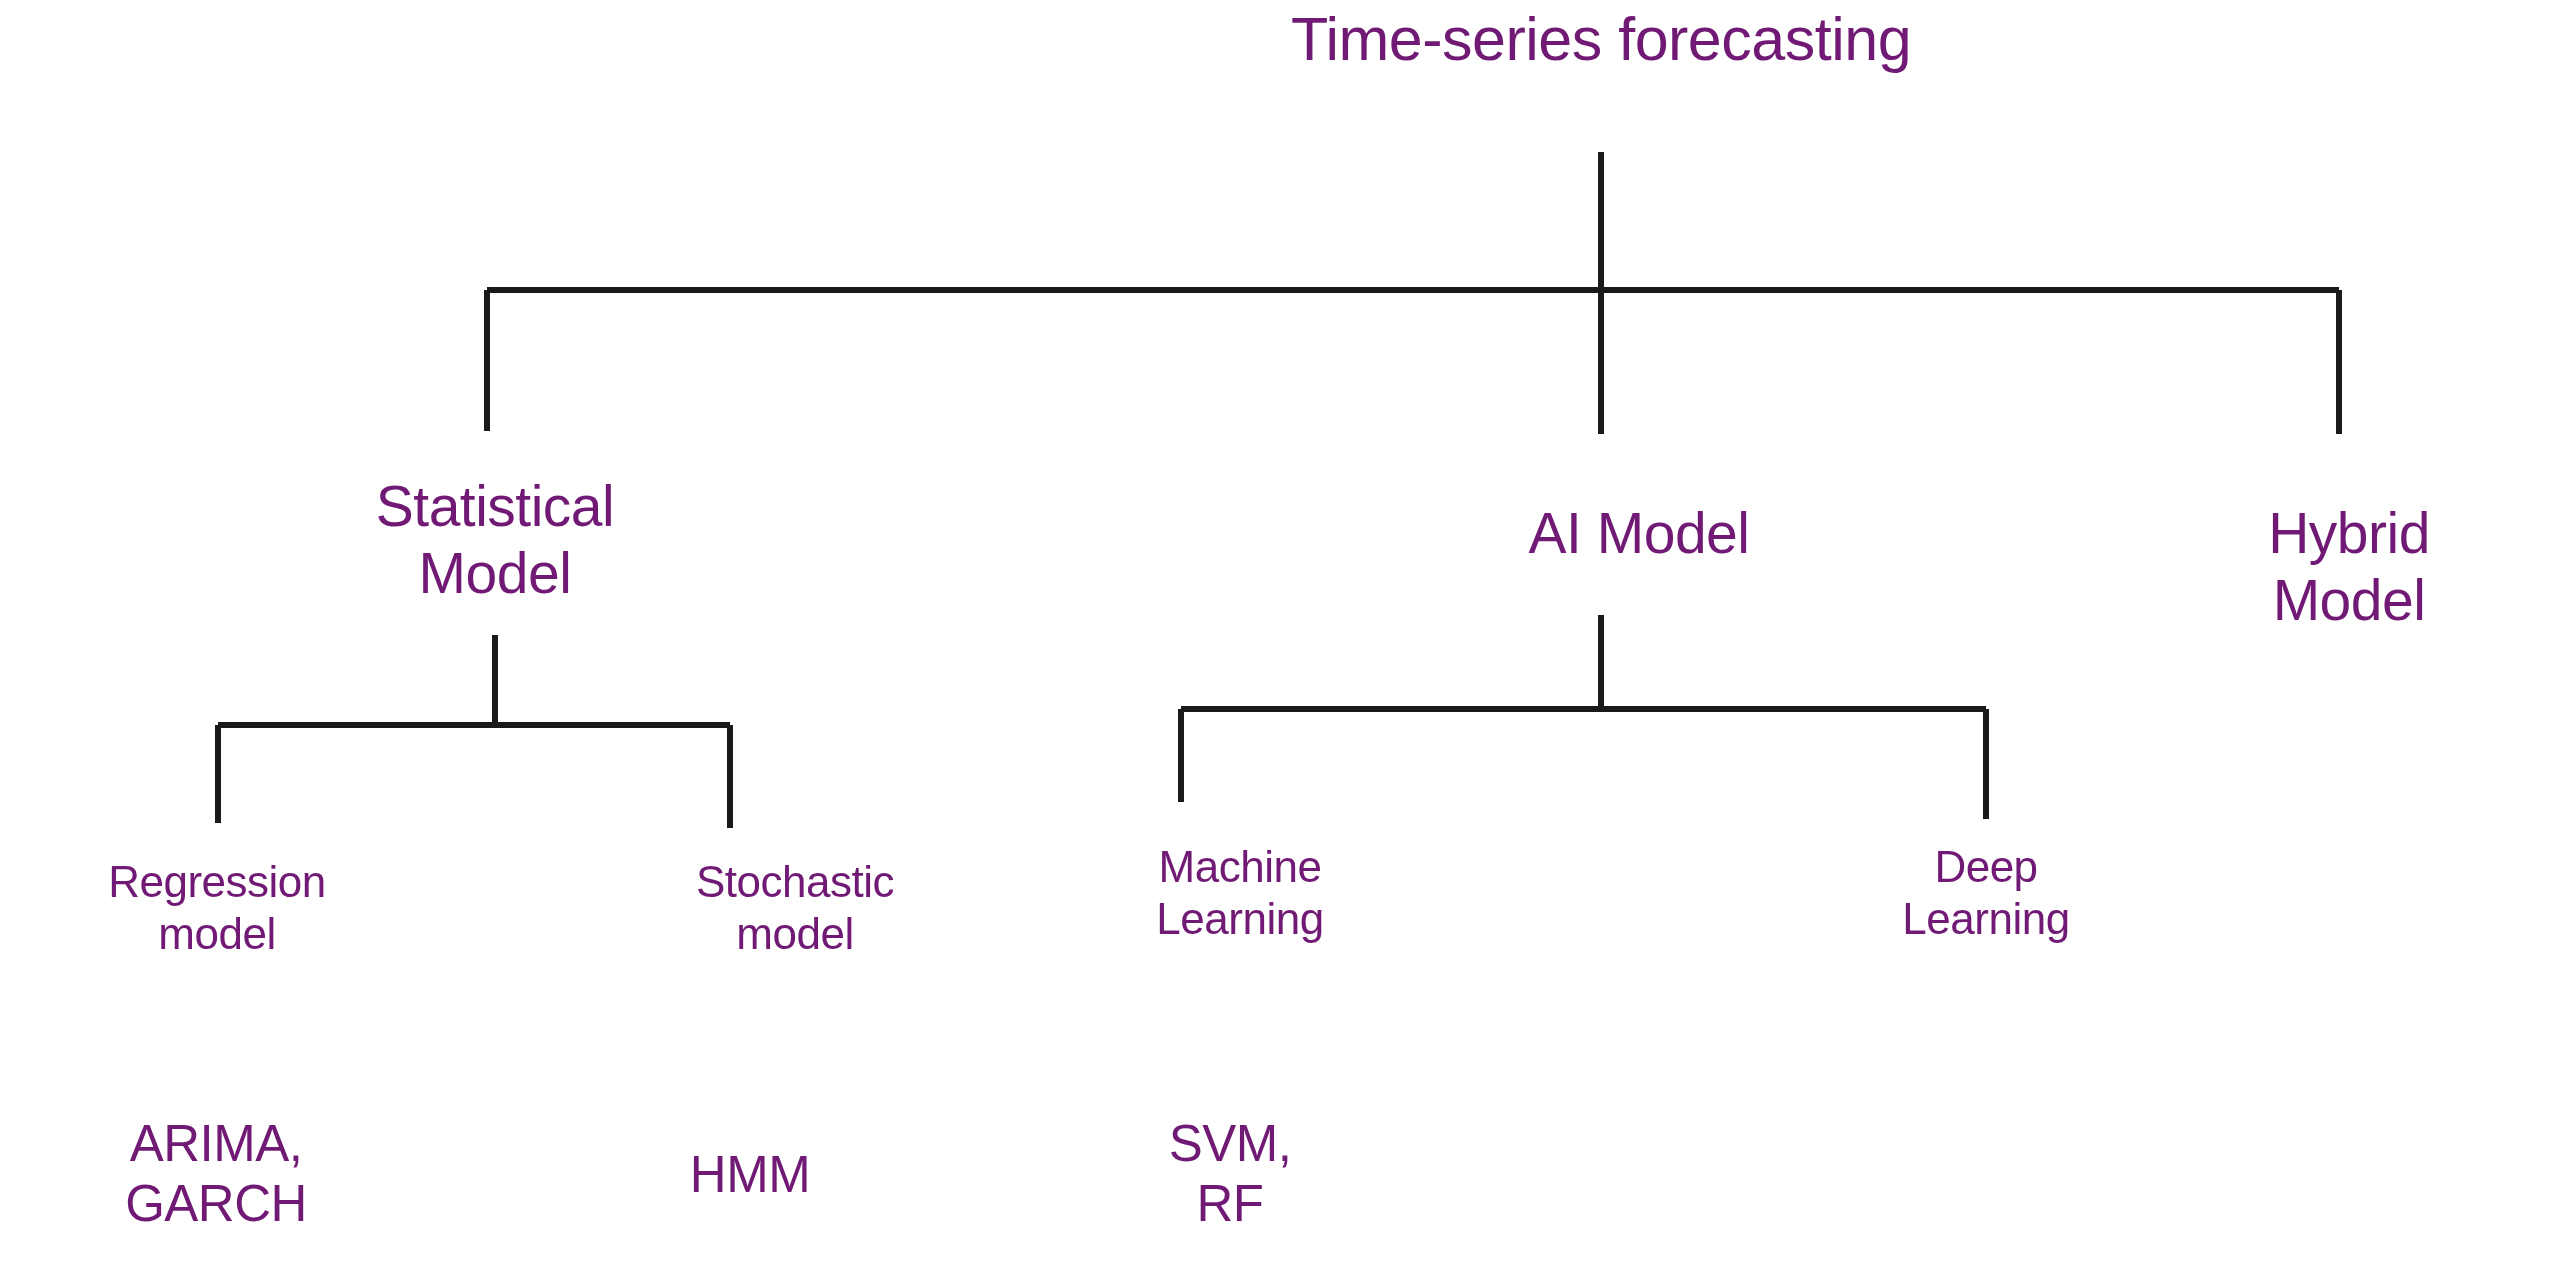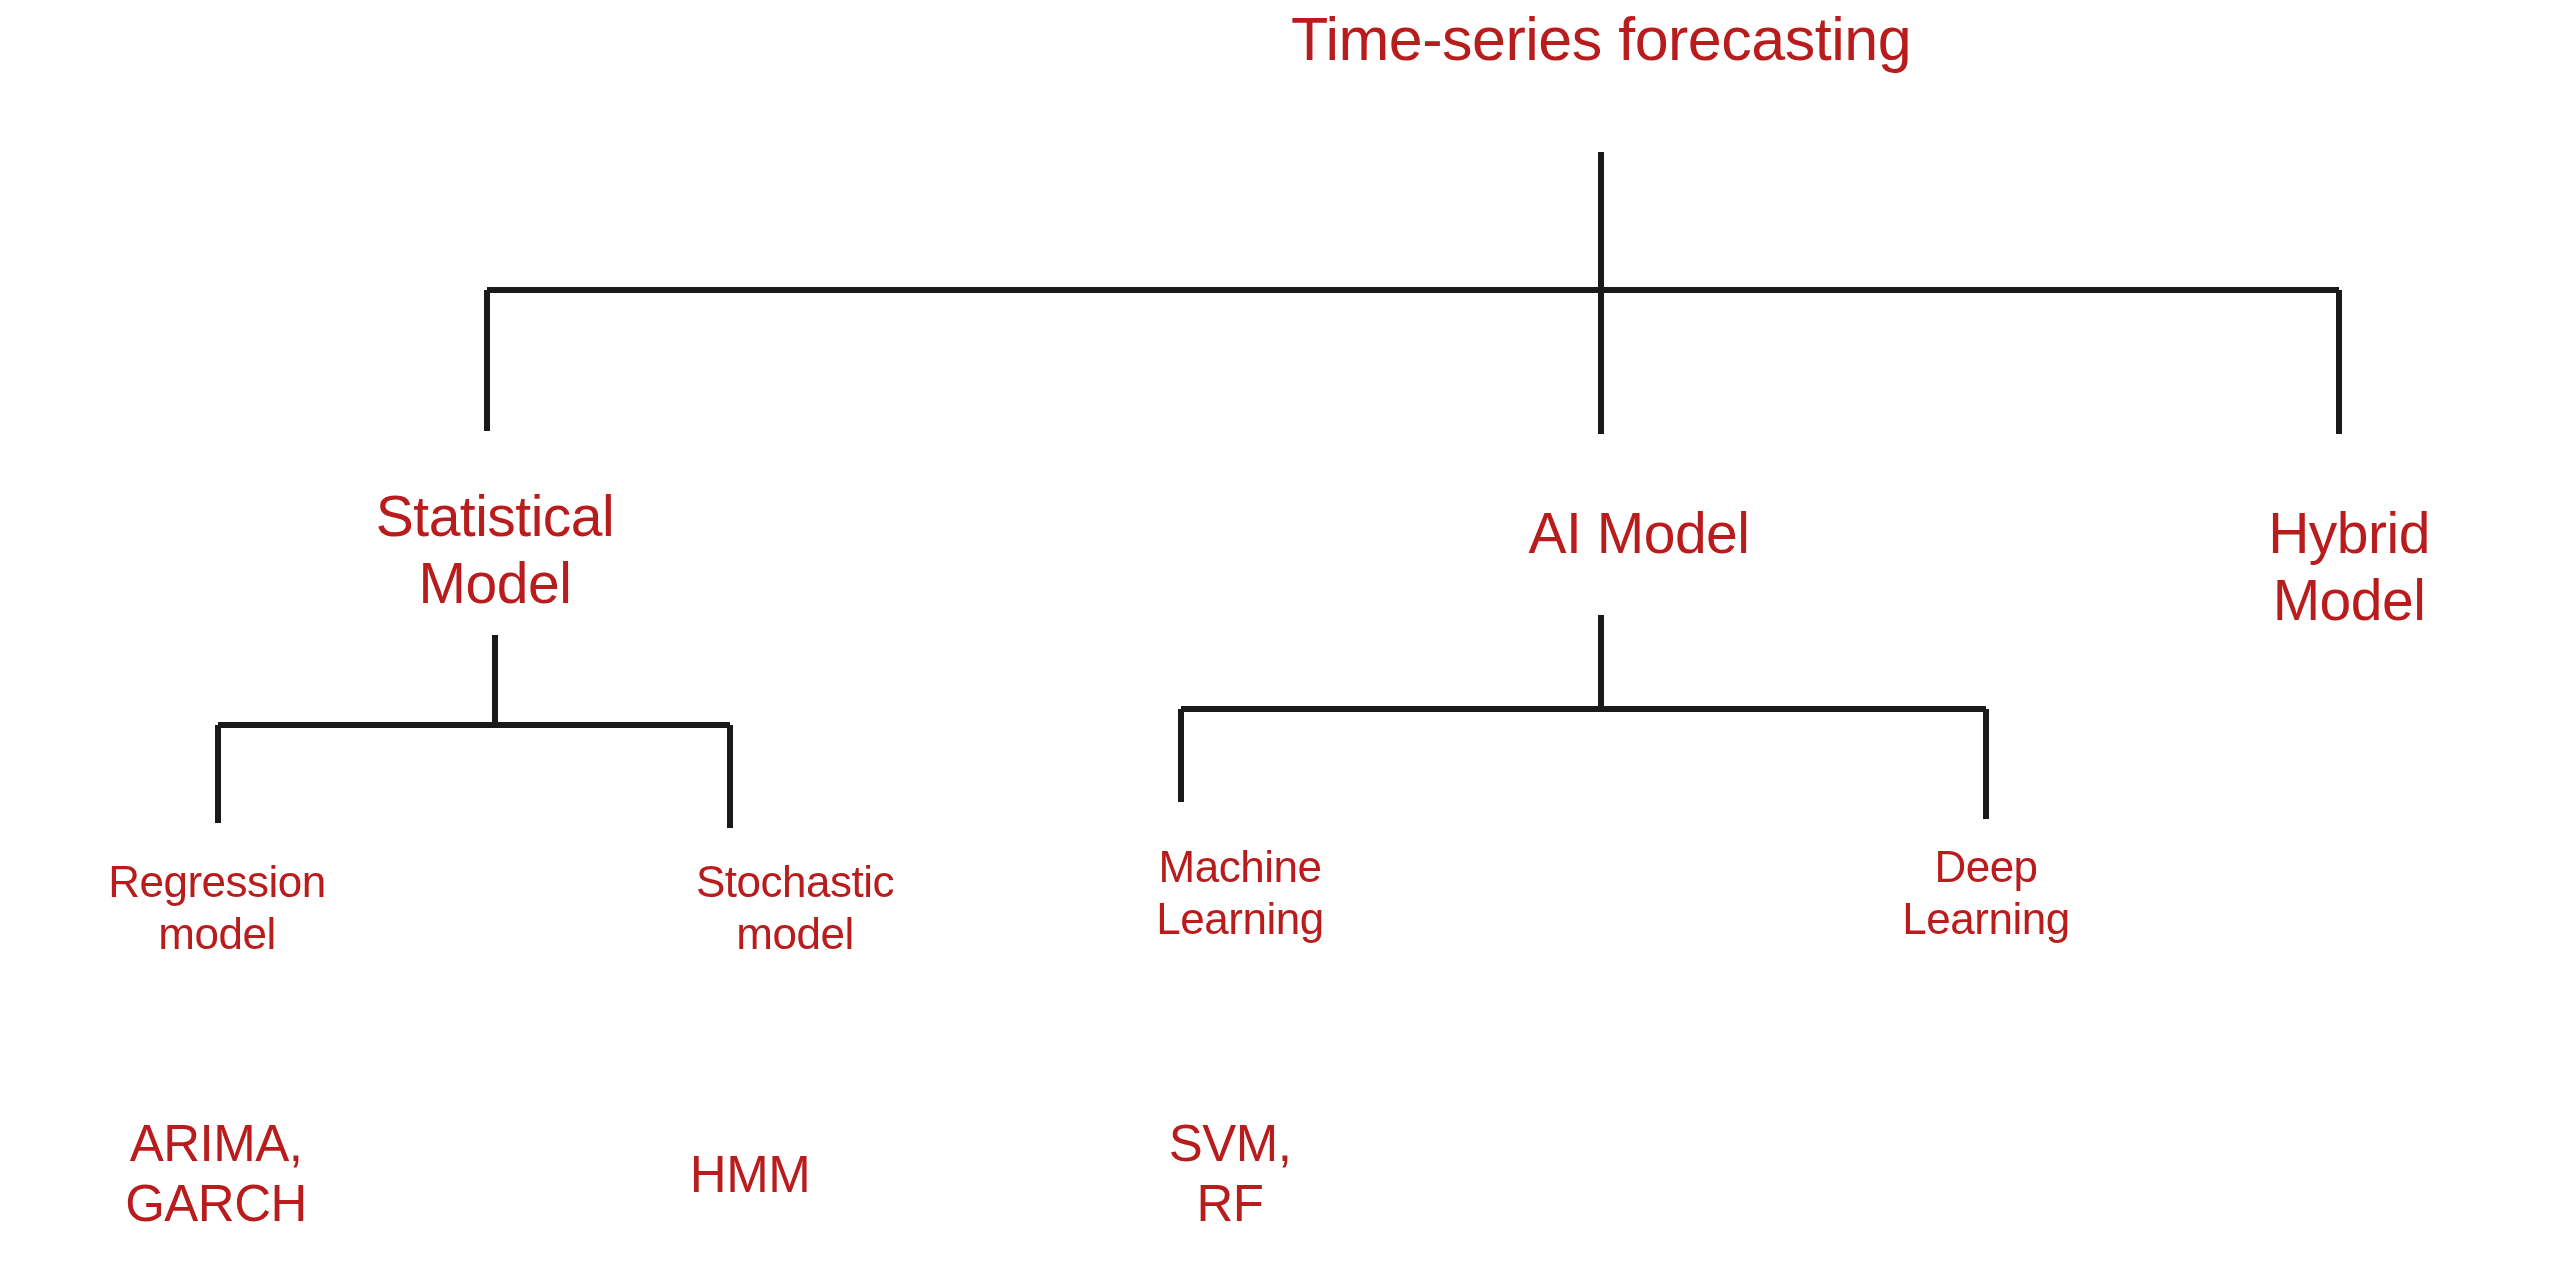--- a/index.html
+++ b/index.html
@@ -20,21 +20,21 @@
     position: absolute;
     left: 0;
     top: 0;
     width: 2576px;
     height: 1277px;
   }
   .node {
     position: absolute;
     transform: translateX(-50%);
     text-align: center;
-    color: #b91c1c;
+    color: #701a75;
     white-space: pre-line;
     line-height: 1.18;
     letter-spacing: -0.5px;
   }
   .node-root {
     font-size: 61px;
   }
   .node-l2 {
     font-size: 57px;
   }
@@ -67,21 +67,21 @@
 
       <line x1="1633" y1="628" x2="1633" y2="723"></line>
       <line x1="1205" y1="723" x2="2026" y2="723"></line>
       <line x1="1205" y1="723" x2="1205" y2="818"></line>
       <line x1="2026" y1="723" x2="2026" y2="836"></line>
     </g>
   </svg>
 
   <div class="node node-root" style="left:1601px; top:3.9px;">Time-series forecasting</div>
 
-  <div class="node node-l2" style="left:495px; top:483px;">Statistical
+  <div class="node node-l2" style="left:495px; top:473px;">Statistical
 Model</div>
   <div class="node node-l2" style="left:2349px; top:500px;">Hybrid Model</div>
   <div class="node node-l2" style="left:1639px; top:500px;">AI Model</div>
 
   <div class="node node-l3" style="left:217px; top:856px;">Regression
 model</div>
   <div class="node node-l3" style="left:750px; top:856px;margin-left:45px;">Stochastic
 model</div>
   <div class="node node-l3" style="left:1240px; top:841px;">Machine
 Learning</div>

